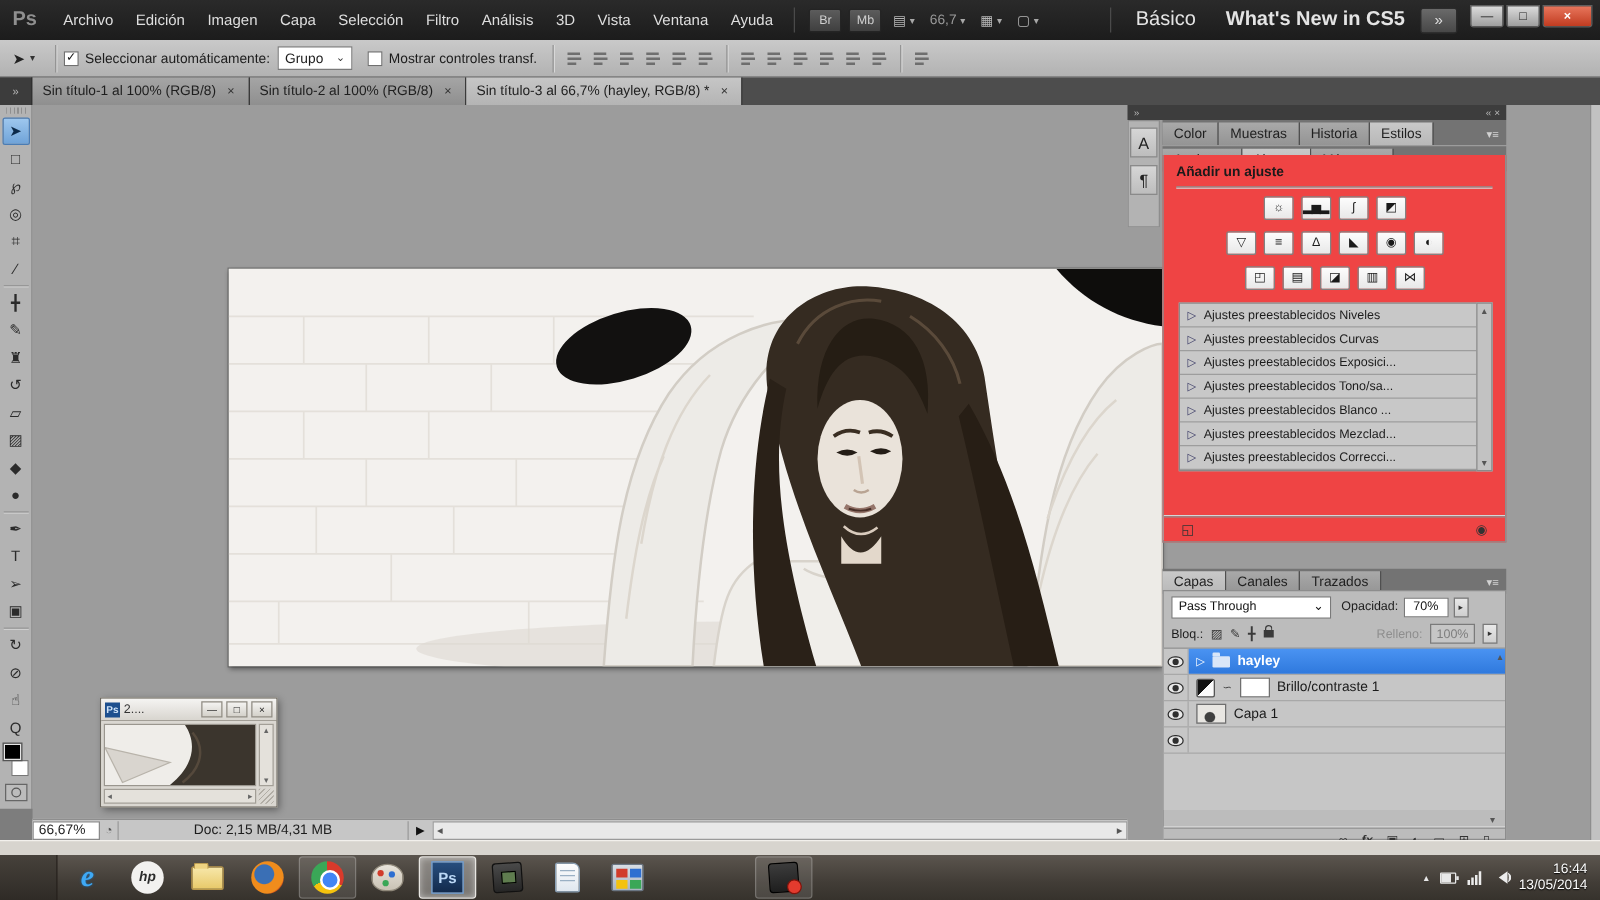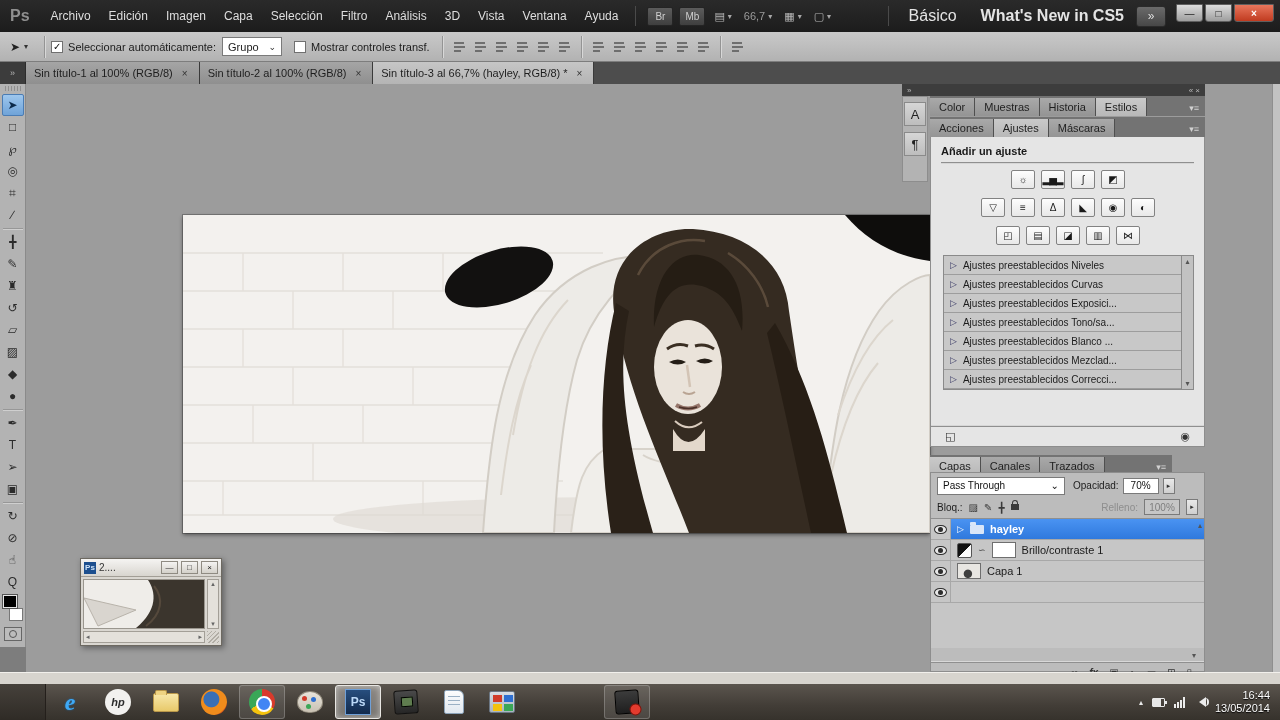--- a/index.html
+++ b/index.html
@@ -115,21 +115,21 @@
     display:flex; flex-direction:column; align-items:center; padding-top:2px; }
   .nd-btn { width:22px; height:24px; margin:3px 0; background:linear-gradient(#d6d6d6,#bdbdbd); border:1px solid #8a8a8a;
     display:flex; align-items:center; justify-content:center; font-size:13px; color:#222; }
 
   .tabrow { position:absolute; width:275px; height:20px; background:#737373; display:flex; align-items:flex-end; }
   .ptab { height:18px; padding:0 9px; display:flex; align-items:center; font-size:11px; color:#1f1f1f;
     background:linear-gradient(#a9a9a9,#949494); border-right:1px solid #4f4f4f; }
   .ptab.active { background:linear-gradient(#c9c9c9,#b8b8b8); }
   .panel-menu { margin-left:auto; color:#d2d2d2; font-size:9px; padding:0 6px 3px 0; }
 
-  .ajustes-panel { position:absolute; left:930px; top:137px; width:275px; height:310px; background:#e5e5e5;
+  .ajustes-panel { position:absolute; left:930px; top:124px; width:275px; height:310px; background:#ef4444;
     border:1px solid #8d8d8d; border-top:none; display:flex; flex-direction:column; }
   .aj-title { font-size:11px; font-weight:bold; color:#1a1a1a; padding:8px 10px 5px; }
   .aj-hr { height:1px; background:#8f8f8f; box-shadow:0 1px 0 #d6d6d6; margin:0 10px; }
   .adj-row { display:flex; justify-content:center; gap:6px; margin:7px 0 2px; }
   .adj-icon { width:24px; height:19px; background:linear-gradient(#fdfdfd,#e8e8e8); border:1px solid #828282; border-radius:2px;
     display:flex; align-items:center; justify-content:center; font-size:10px; color:#1a1a1a; letter-spacing:-1px; }
   .preset-list { margin:8px 10px 4px 12px; background:#c8c8c8; border:1px solid #8a8a8a; position:relative; flex:0 0 135px; }
   .preset-row { height:19px; display:flex; align-items:center; gap:6px; padding:0 6px; border-bottom:1px solid #9d9d9d; font-size:10px; color:#1c1c1c; }
   .preset-row .tri { color:#3a3a66; font-size:9px; }
   .plist-scroll { position:absolute; right:-1px; top:-1px; bottom:-1px; width:13px; background:#c2c2c2; border:1px solid #8a8a8a;
@@ -411,20 +411,30 @@
         <span>▾</span>
       </div>
       <div class="mw-hscroll">
         <span>◂</span>
         <span>▸</span>
       </div>
       <div class="mw-grip"></div>
     </div>
   </div>
 
+  <div class="statusbar">
+    <span class="zoom-field">66,67%</span>
+    <span class="status-icon">◔</span>
+    <span class="doc-field">Doc: 2,15 MB/4,31 MB</span>
+    <span class="status-fly">▶</span>
+    <span class="hscroll">
+      <span>◂</span>
+      <span>▸</span>
+    </span>
+  </div>
 
   <div class="right-edge"></div>
 
   <div class="dock-header">
     <span>»</span>
     <span>
       <span>«</span>
       <span>×</span>
     </span>
   </div>
@@ -505,21 +515,21 @@
         <span>▴</span>
         <span>▾</span>
       </div>
     </div>
     <div class="aj-footer">
       <span>◱</span>
       <span>◉</span>
     </div>
   </div>
 
-  <div class="tabrow" style="left:930px; top:455px; width:242px;justify-content:space-between;">
+  <div class="tabrow" style="left:930px; top:455px; width:275px;justify-content:space-between;">
     <span class="ptab active">Capas</span>
     <span class="ptab">Canales</span>
     <span class="ptab">Trazados</span>
     <span class="panel-menu">▾≡</span>
   </div>
   <div class="layers-panel" style="top:472px; height:200px;">
     <div class="lp-controls">
       <span class="blend-select">
         <span>Pass Through</span>
         <span>⌄</span>

